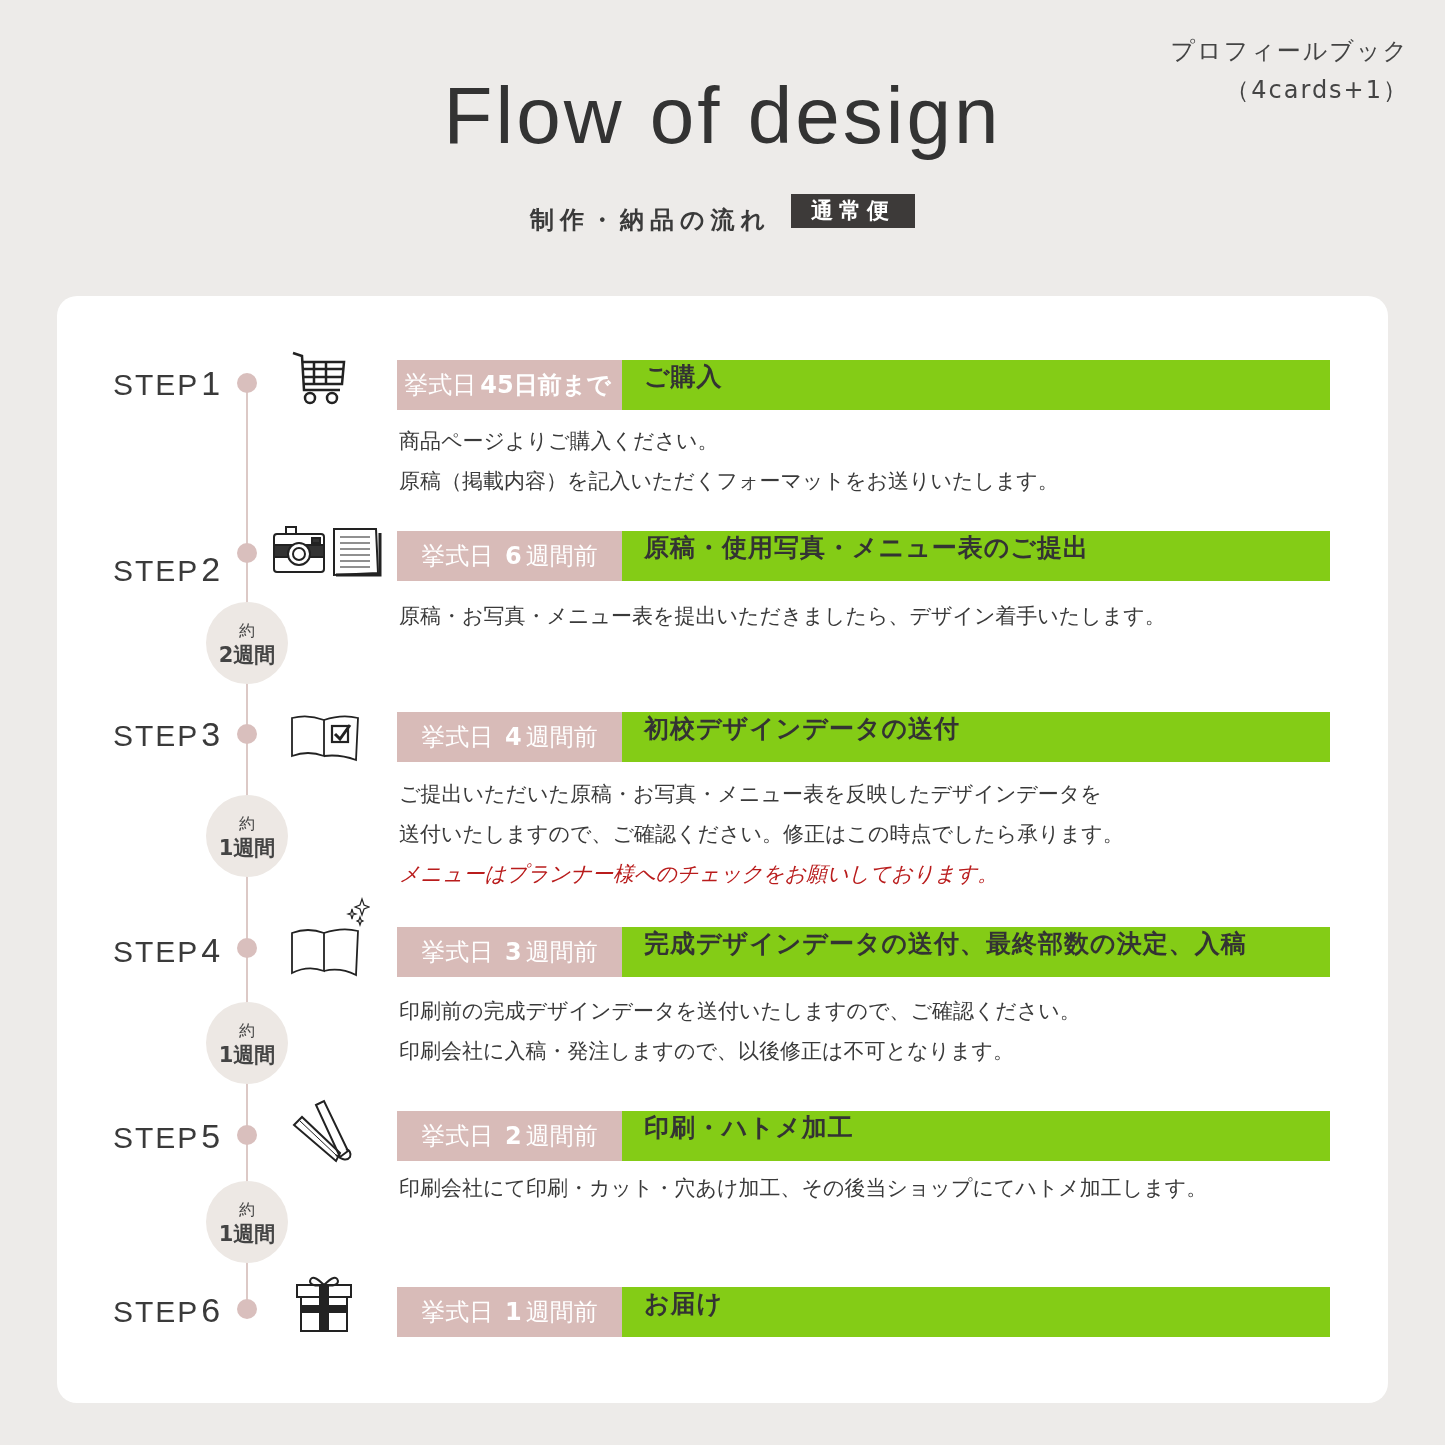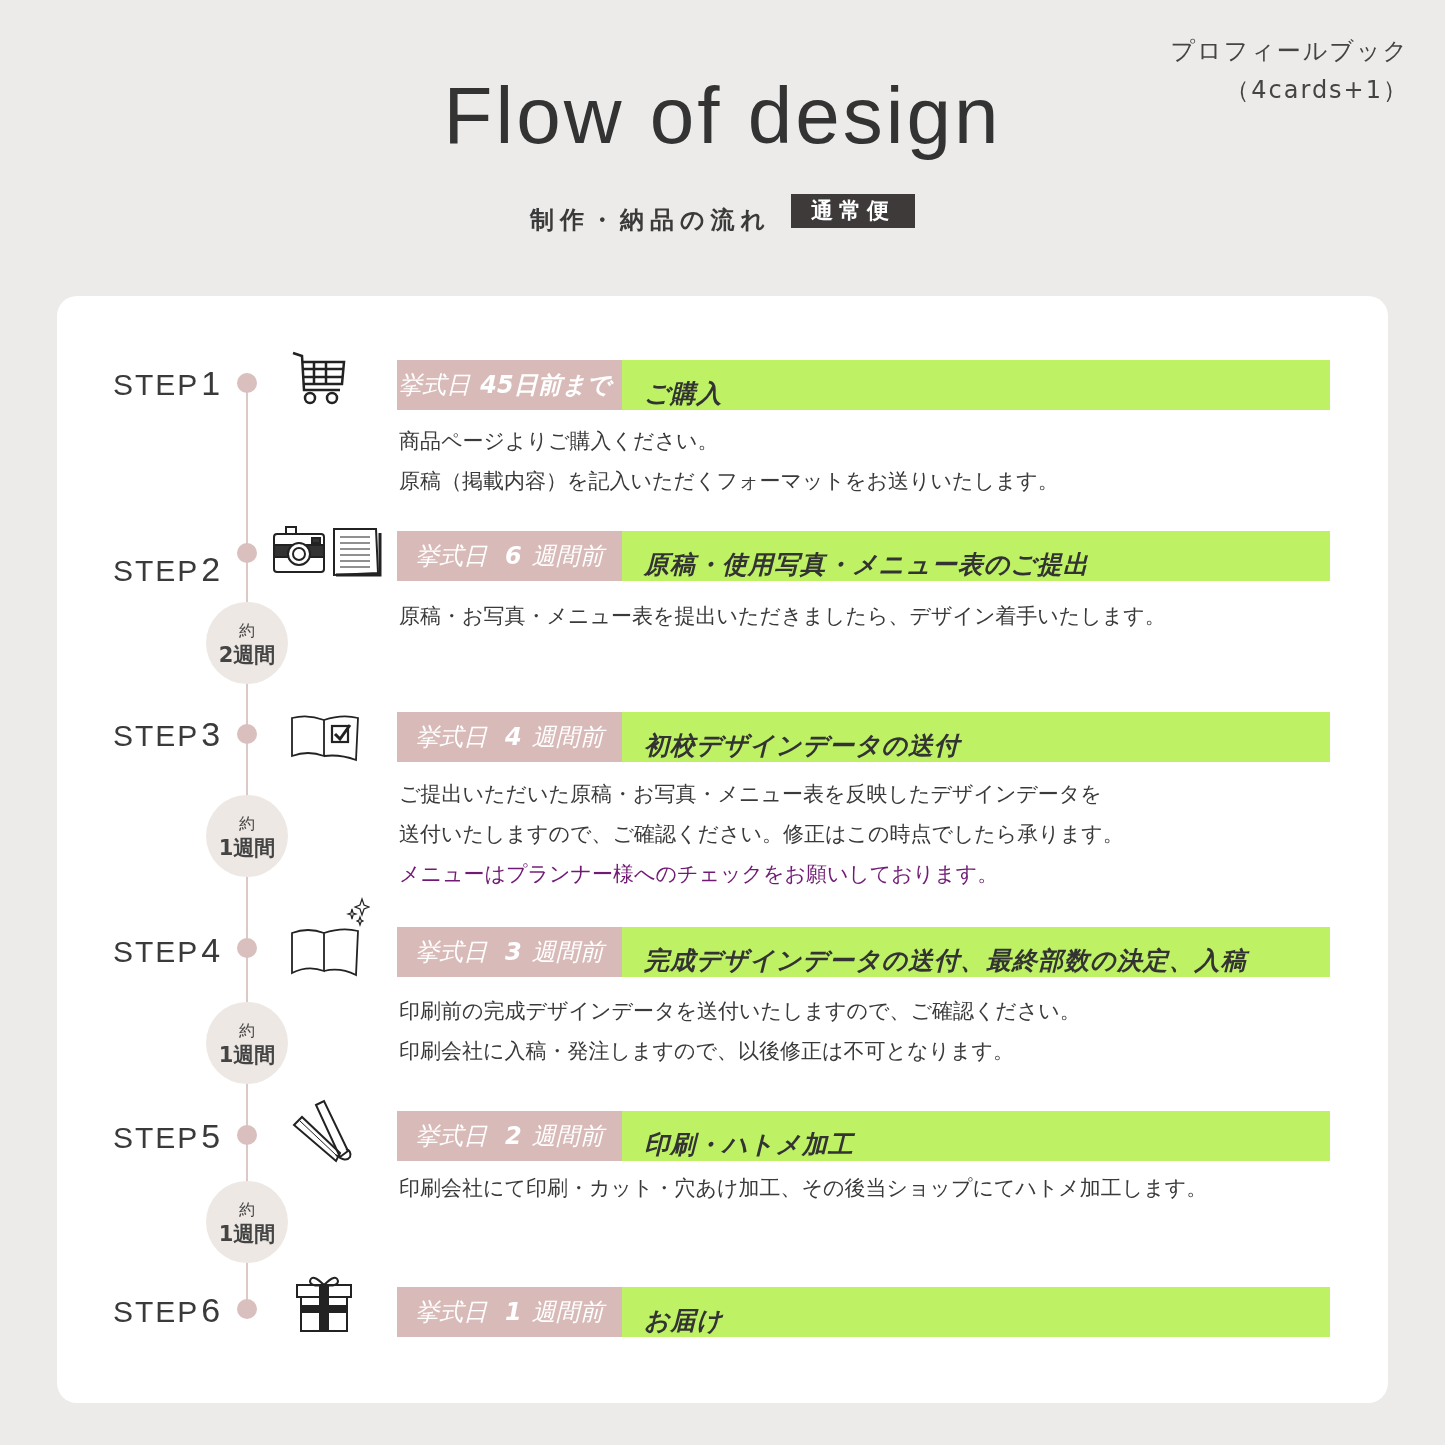--- a/index.html
+++ b/index.html
@@ -50,30 +50,30 @@
   }
   .duration {
     position: absolute; left: 206px; width: 82px; height: 82px; border-radius: 50%;
     background: #ede8e4; display: flex; flex-direction: column; align-items: center; justify-content: center;
     font-size: 16px; color: #444; line-height: 24px;
   }
   .duration .d2 { font-weight: bold; font-size: 21px; }
   .icon { position: absolute; }
   .step-head {
     position: absolute; left: 397px; width: 933px; height: 50px;
-    background: #bef264; display: flex; align-items: flex-end; font-style: italic;
+    background: #84cc16; display: flex; align-items: flex-start;
   }
   .step-head .when {
     background: #d8bbb8; color: #fff; height: 50px; width: 225px;
     display: flex; align-items: center; justify-content: center; font-size: 24px;
   }
-  .step-head .when b { font-weight: bold; margin: 0 10px; }
+  .step-head .when b { font-weight: bold; margin: 0 4px; }
   .step-head .what { font-size: 25px; font-weight: bold; color: #333; padding-left: 22px; letter-spacing: 1px; }
   .desc { position: absolute; left: 399px; font-size: 21px; line-height: 40px; color: #3a3a3a; }
-  .desc .warn { color: #701a75; }
+  .desc .warn { color: #b91c1c; font-style: italic; }
 </style>
 </head>
 <body>
 
 <div class="corner-note">
   <div>プロフィールブック</div>
   <div class="l2">（4cards+1）</div>
 </div>
 
 <h1 class="title">Flow of design</h1>

